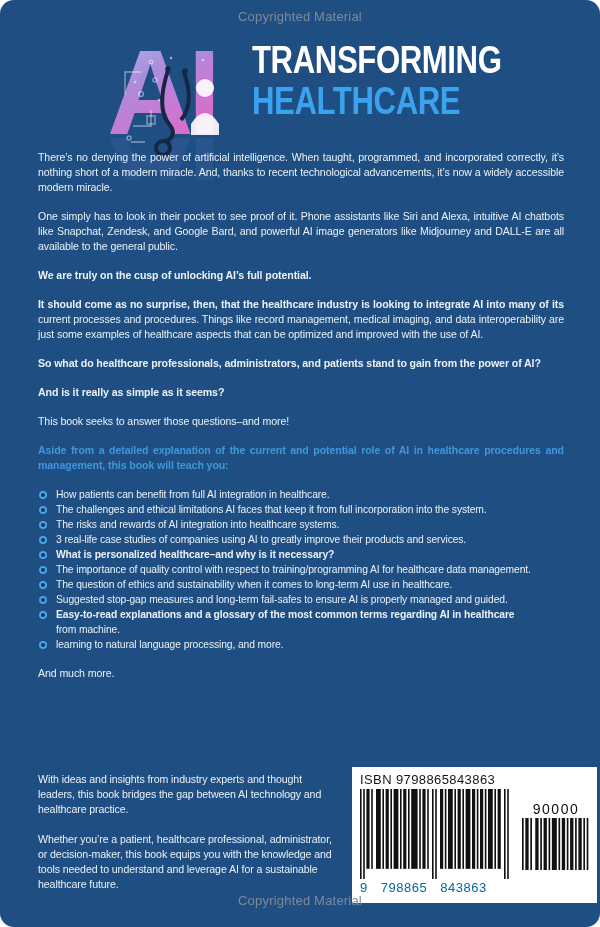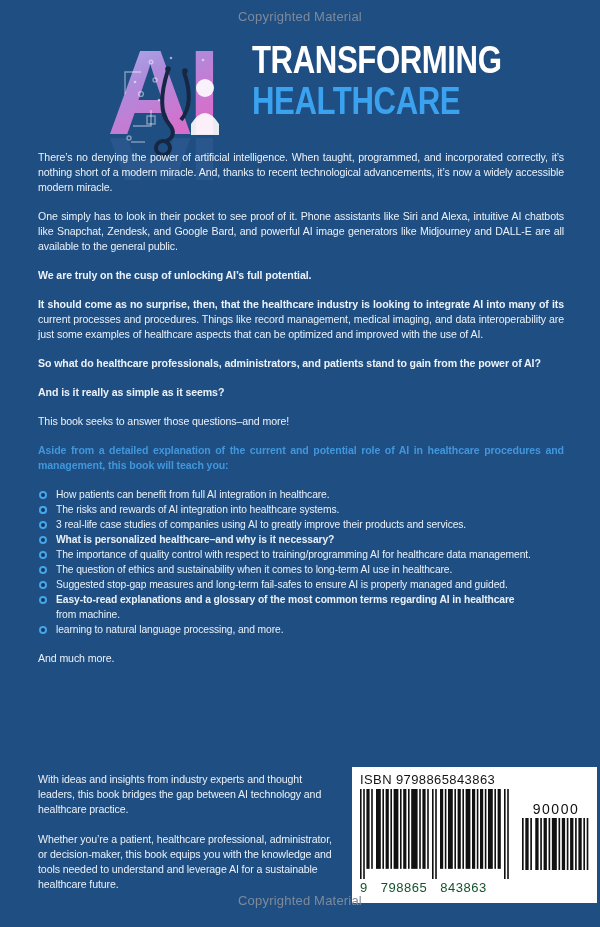--- a/index.html
+++ b/index.html
@@ -1,20 +1,21 @@
 <!DOCTYPE html>
 <html><head>
 <meta charset="utf-8">
 <style>
   html,body { margin:0; padding:0; }
   .page {
     position:relative; width:600px; height:927px;
     background:#1f4e82; overflow:hidden;
     font-family:"Liberation Sans", sans-serif;
     color:#eaf1f8;
+    border-radius:14px;
   }
   .copyright {
     position:absolute; left:0; width:100%;
     text-align:center; color:#7e8a99; font-size:13px; letter-spacing:0.2px;
   }
   .copyright.top { top:9px; }
   .copyright.bottom { top:893px; }
 
   
   .logo-row { position:absolute; left:110px; top:30px; display:flex; align-items:flex-start; }
@@ -49,21 +50,21 @@
   }
   .bottom-left p { margin:0 0 15px 0; }
 
   .barcode-box {
     position:absolute; left:352px; top:767px; width:245px; height:136px;
     background:#ffffff; color:#111; box-sizing:border-box; padding:5px 8px 4px 8px;
   }
   .isbn-label { font-size:13px; color:#151515; letter-spacing:0.4px; }
   .bars-row { display:flex; align-items:flex-start; margin-top:2px; }
   .main-bc svg { display:block; }
-  .bc-digits { font-size:13px; color:#14532d; letter-spacing:0.5px; word-spacing:9px; margin-top:1px; padding-left:0; }
+  .bc-digits { font-size:13px; color:#0369a1; letter-spacing:0.5px; word-spacing:9px; margin-top:1px; padding-left:0; }
   .addon { margin-left:10px; text-align:center; padding-top:12px; }
   .addon-code { font-size:14px; letter-spacing:1.5px; color:#111;text-align:center; }
   .addon svg { display:block; margin-top:1px; }
 </style>
 </head>
 <body>
 
 <div class="page">
 
   <div class="copyright top">Copyrighted Material</div>
@@ -127,21 +128,21 @@
     <p>One simply has to look in their pocket to see proof of it. Phone assistants like Siri and Alexa, intuitive AI chatbots like Snapchat, Zendesk, and Google Bard, and powerful AI image generators like Midjourney and DALL-E are all available to the general public.</p>
     <p class="b">We are truly on the cusp of unlocking AI’s full potential.</p>
     <p><span class="b">It should come as no surprise, then, that the healthcare industry is looking to integrate AI into many of its</span><span> current processes and procedures. Things like record management, medical imaging, and data interoperability are just some examples of healthcare aspects that can be optimized and improved with the use of AI.</span></p>
     <p class="b">So what do healthcare professionals, administrators, and patients stand to gain from the power of AI?</p>
     <p class="b">And is it really as simple as it seems?</p>
     <p>This book seeks to answer those questions–and more!</p>
     <p class="accent">Aside from a detailed explanation of the current and potential role of AI in healthcare procedures and management, this book will teach you:</p>
 
     <ul class="teach">
       <li><span class="ring"></span><span>How patients can benefit from full AI integration in healthcare.</span></li>
-      <li><span class="ring"></span></li>
+      <li><span class="ring"></span><span>The challenges and ethical limitations AI faces that keep it from full incorporation into the system.</span></li>
       <li><span class="ring"></span><span>The risks and rewards of AI integration into healthcare systems.</span></li>
       <li><span class="ring"></span><span>3 real-life case studies of companies using AI to greatly improve their products and services.</span></li>
       <li><span class="ring"></span><span class="b">What is personalized healthcare–and why is it necessary?</span></li>
       <li><span class="ring"></span><span>The importance of quality control with respect to training/programming AI for healthcare data management.</span></li>
       <li><span class="ring"></span><span>The question of ethics and sustainability when it comes to long-term AI use in healthcare.</span></li>
       <li><span class="ring"></span><span>Suggested stop-gap measures and long-term fail-safes to ensure AI is properly managed and guided.</span></li>
       <li><span class="ring"></span><span class="b">Easy-to-read explanations and a glossary of the most common terms regarding AI in healthcare</span><span class="cont">from machine.</span></li>
       <li><span class="ring"></span><span>learning to natural language processing, and more.</span></li>
     </ul>
 

